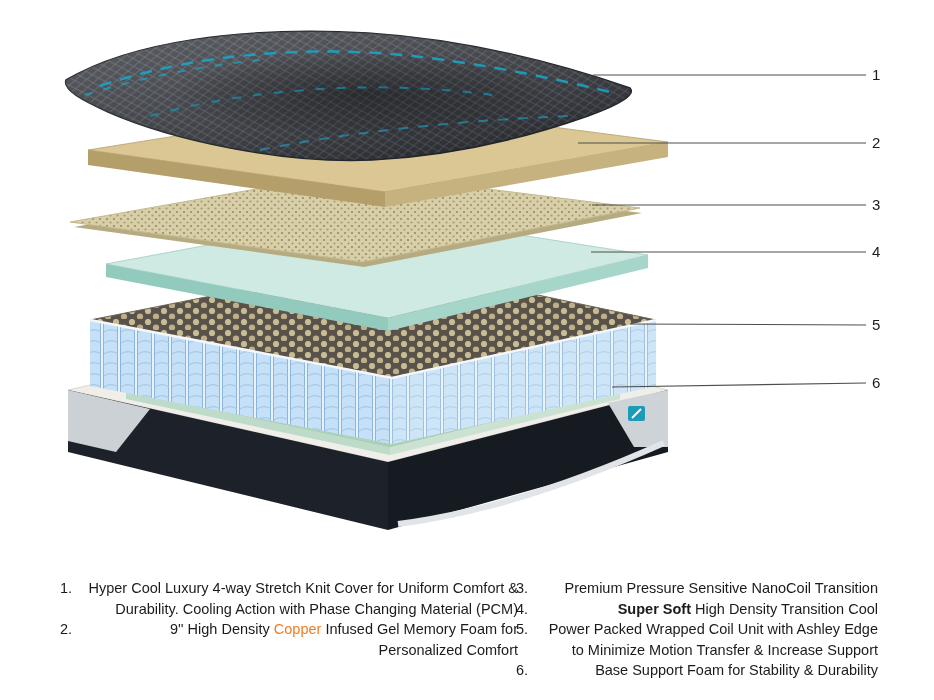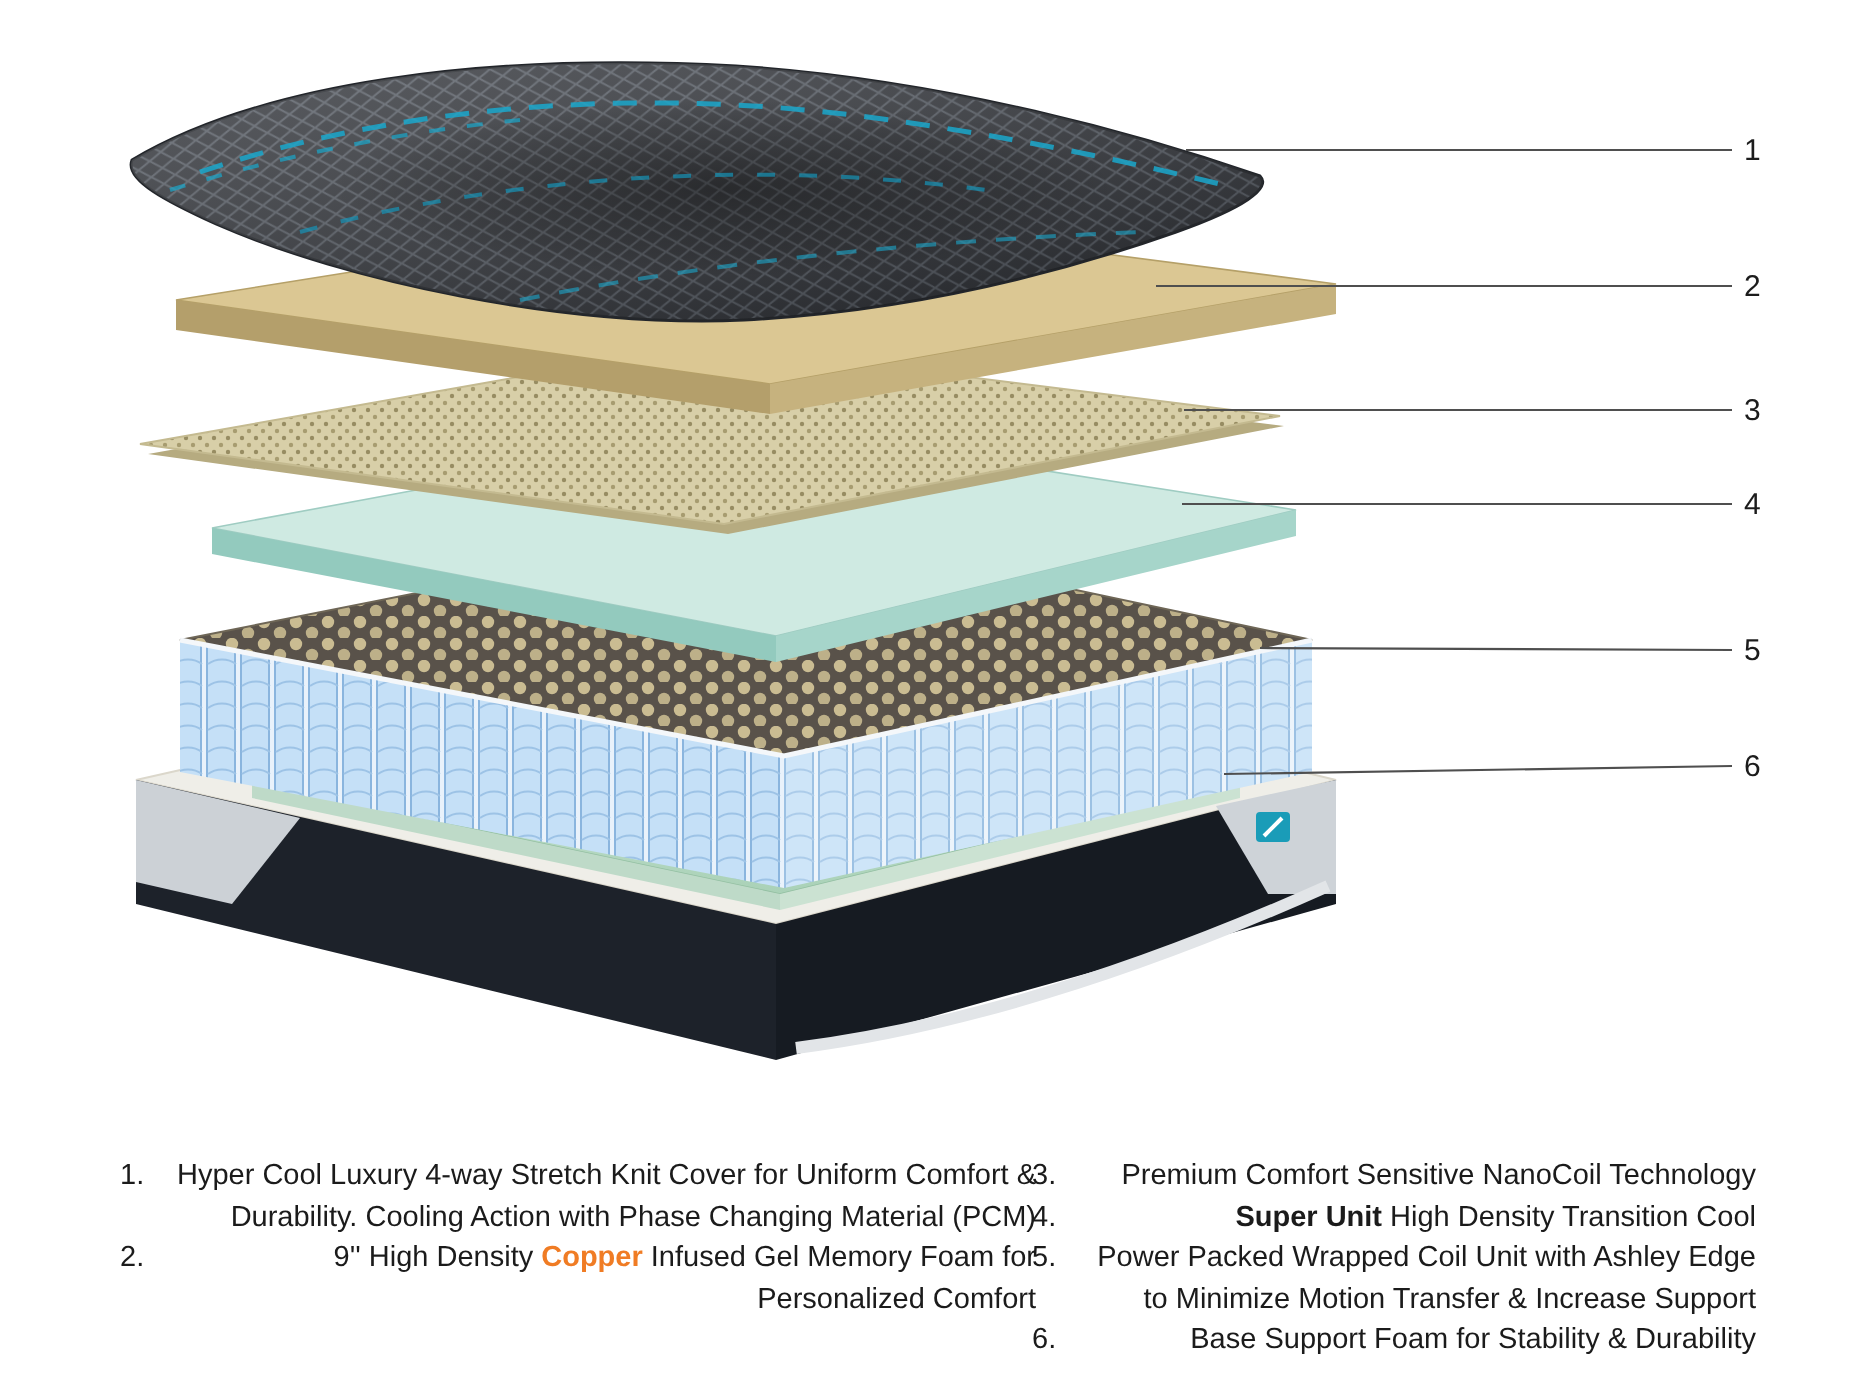--- a/index.html
+++ b/index.html
@@ -9,21 +9,21 @@
   }
   .stage{position:absolute;inset:0;}
   svg.diagram{position:absolute;top:0;left:0;display:block;}
   .legend{position:absolute;top:578px;left:0;width:934px;font-size:14.5px;line-height:1.42;}
   .legend-col{position:absolute;top:0;}
   .legend-left{left:60px;width:458px;}
   .legend-right{left:516px;width:362px;}
   .legend-item{display:flex;align-items:flex-start;}
   .legend-num{flex:0 0 24px;width:24px;}
   .legend-text{flex:1 1 auto;text-align:right;}
-  .seg-copper{color:var(--copper,#f07c24);font-weight:700;}
+  .seg-copper{color:var(--copper,#f07c24);font-weight:400;}
   .seg-bold{font-weight:700;}
   .callout-num{font-size:15px;fill:#1c1c1c;}
 </style>
 </head>
 <body>
 
 <div class="stage">
 
   <svg class="diagram" width="934" height="560" viewBox="0 0 934 560">
     <defs>
@@ -141,25 +141,25 @@
           <span class="legend-text"><span>Hyper Cool Luxury 4-way Stretch Knit Cover for Uniform Comfort &amp; Durability. Cooling Action with Phase Changing Material (PCM)</span></span>
         </div>
         <div class="legend-item">
           <span class="legend-num">2.</span>
           <span class="legend-text"><span>9'' High Density </span><span class="seg-copper">Copper</span><span> Infused Gel Memory Foam for Personalized Comfort</span></span>
         </div>
       </div>
     <div class="legend-col legend-right">
         <div class="legend-item">
           <span class="legend-num">3.</span>
-          <span class="legend-text"><span>Premium Comfort Sensitive NanoCoil Technology</span></span>
+          <span class="legend-text"><span>Premium Pressure Sensitive NanoCoil Transition</span></span>
         </div>
         <div class="legend-item">
           <span class="legend-num">4.</span>
-          <span class="legend-text"><span class="seg-bold">Super Unit</span><span> High Density Transition Cool</span></span>
+          <span class="legend-text"><span class="seg-bold">Super Soft</span><span> High Density Transition Cool</span></span>
         </div>
         <div class="legend-item">
           <span class="legend-num">5.</span>
           <span class="legend-text"><span>Power Packed Wrapped Coil Unit with Ashley Edge to Minimize Motion Transfer &amp; Increase Support</span></span>
         </div>
         <div class="legend-item">
           <span class="legend-num">6.</span>
           <span class="legend-text"><span>Base Support Foam for Stability &amp; Durability</span></span>
         </div>
       </div>

